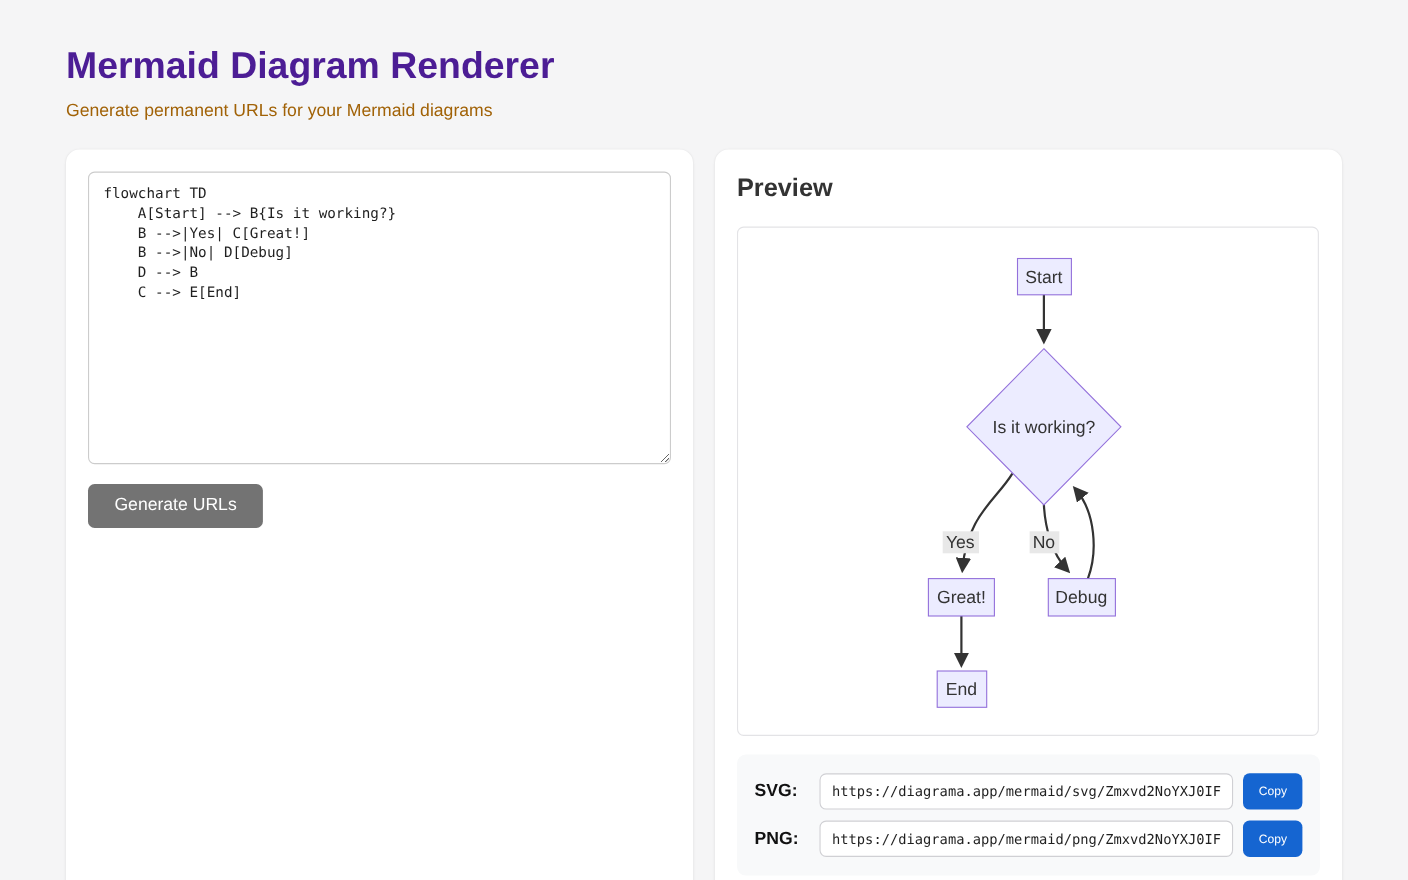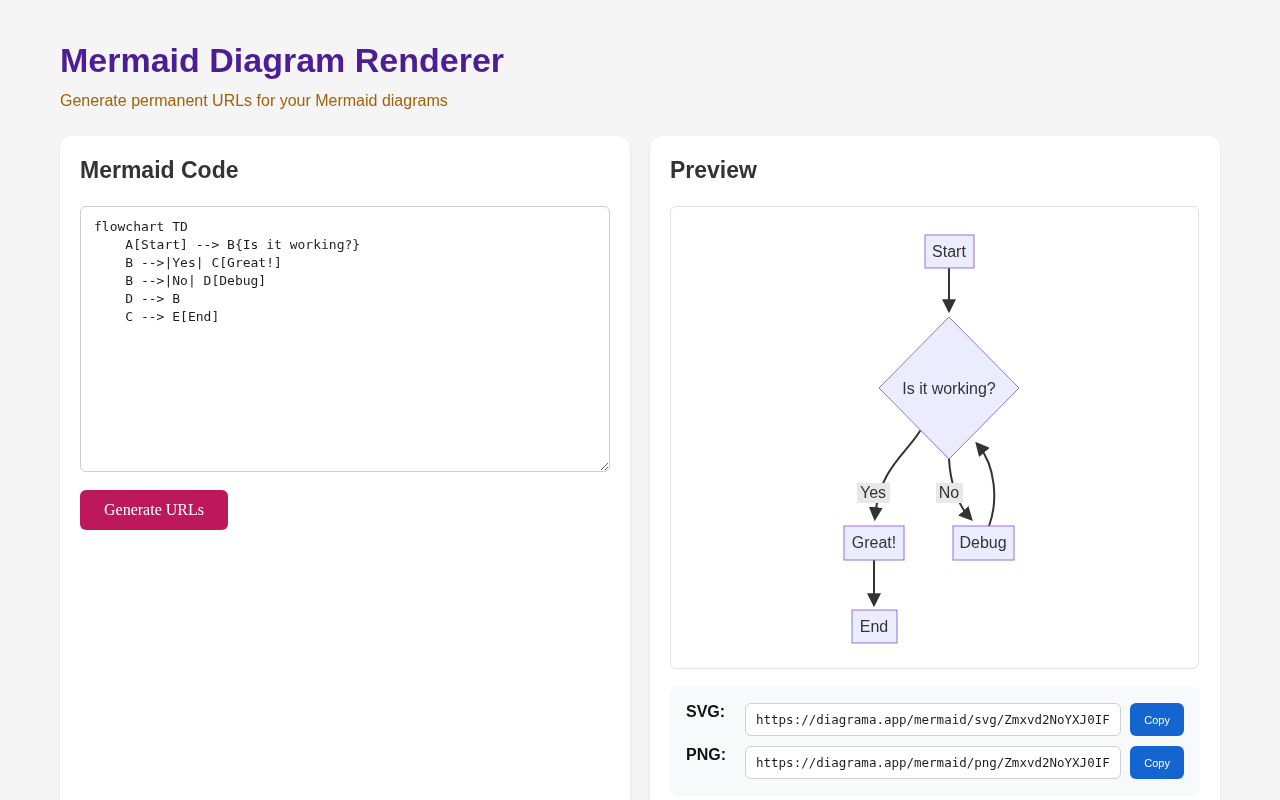--- a/index.html
+++ b/index.html
@@ -61,23 +61,23 @@
     color: #1f1f1f;
     background: #ffffff;
     resize: both;
     outline: none;
     display: block;
   }
   button.generate-btn {
     margin-top: 18px;
     height: 40px;
     padding: 0 24px;
-    background: #be185d;
+    background: #737373;
     color: #ffffff;
-    font-family: Liberation Serif, serif;
+    font-family: Liberation Sans, sans-serif;
     font-size: 16px;
     border: none;
     border-radius: 6px;
     cursor: pointer;
   }
 
   .preview-box {
     width: 529px;
     height: 463px;
     border: 1px solid #e3e3e6;
@@ -91,21 +91,21 @@
   .url-panel {
     background: #f8f9fa;
     border-radius: 8px;
     padding: 17px 16px;
     display: flex;
     flex-direction: column;
     gap: 10px;
   }
   .url-row {
     display: flex;
-    align-items: flex-start;
+    align-items: center;
   }
   .url-label {
     width: 50px;
     flex: 0 0 50px;
     font-size: 16px;
     font-weight: 700;
     color: #111111;
   }
   .url-input {
     flex: 1 1 auto;
@@ -146,21 +146,20 @@
 <body>
 
 <div class="page">
 
   <h1 class="app-title">Mermaid Diagram Renderer</h1>
   <p class="app-subtitle">Generate permanent URLs for your Mermaid diagrams</p>
 
   <div class="cards">
 
     <div class="card">
-      <h2>Mermaid Code</h2>
       <textarea class="code-input" spellcheck="false" style="">flowchart TD
     A[Start] --&gt; B{Is it working?}
     B --&gt;|Yes| C[Great!]
     B --&gt;|No| D[Debug]
     D --&gt; B
     C --&gt; E[End]</textarea>
       <button class="generate-btn">Generate URLs</button>
     </div>
 
     <div class="card">

